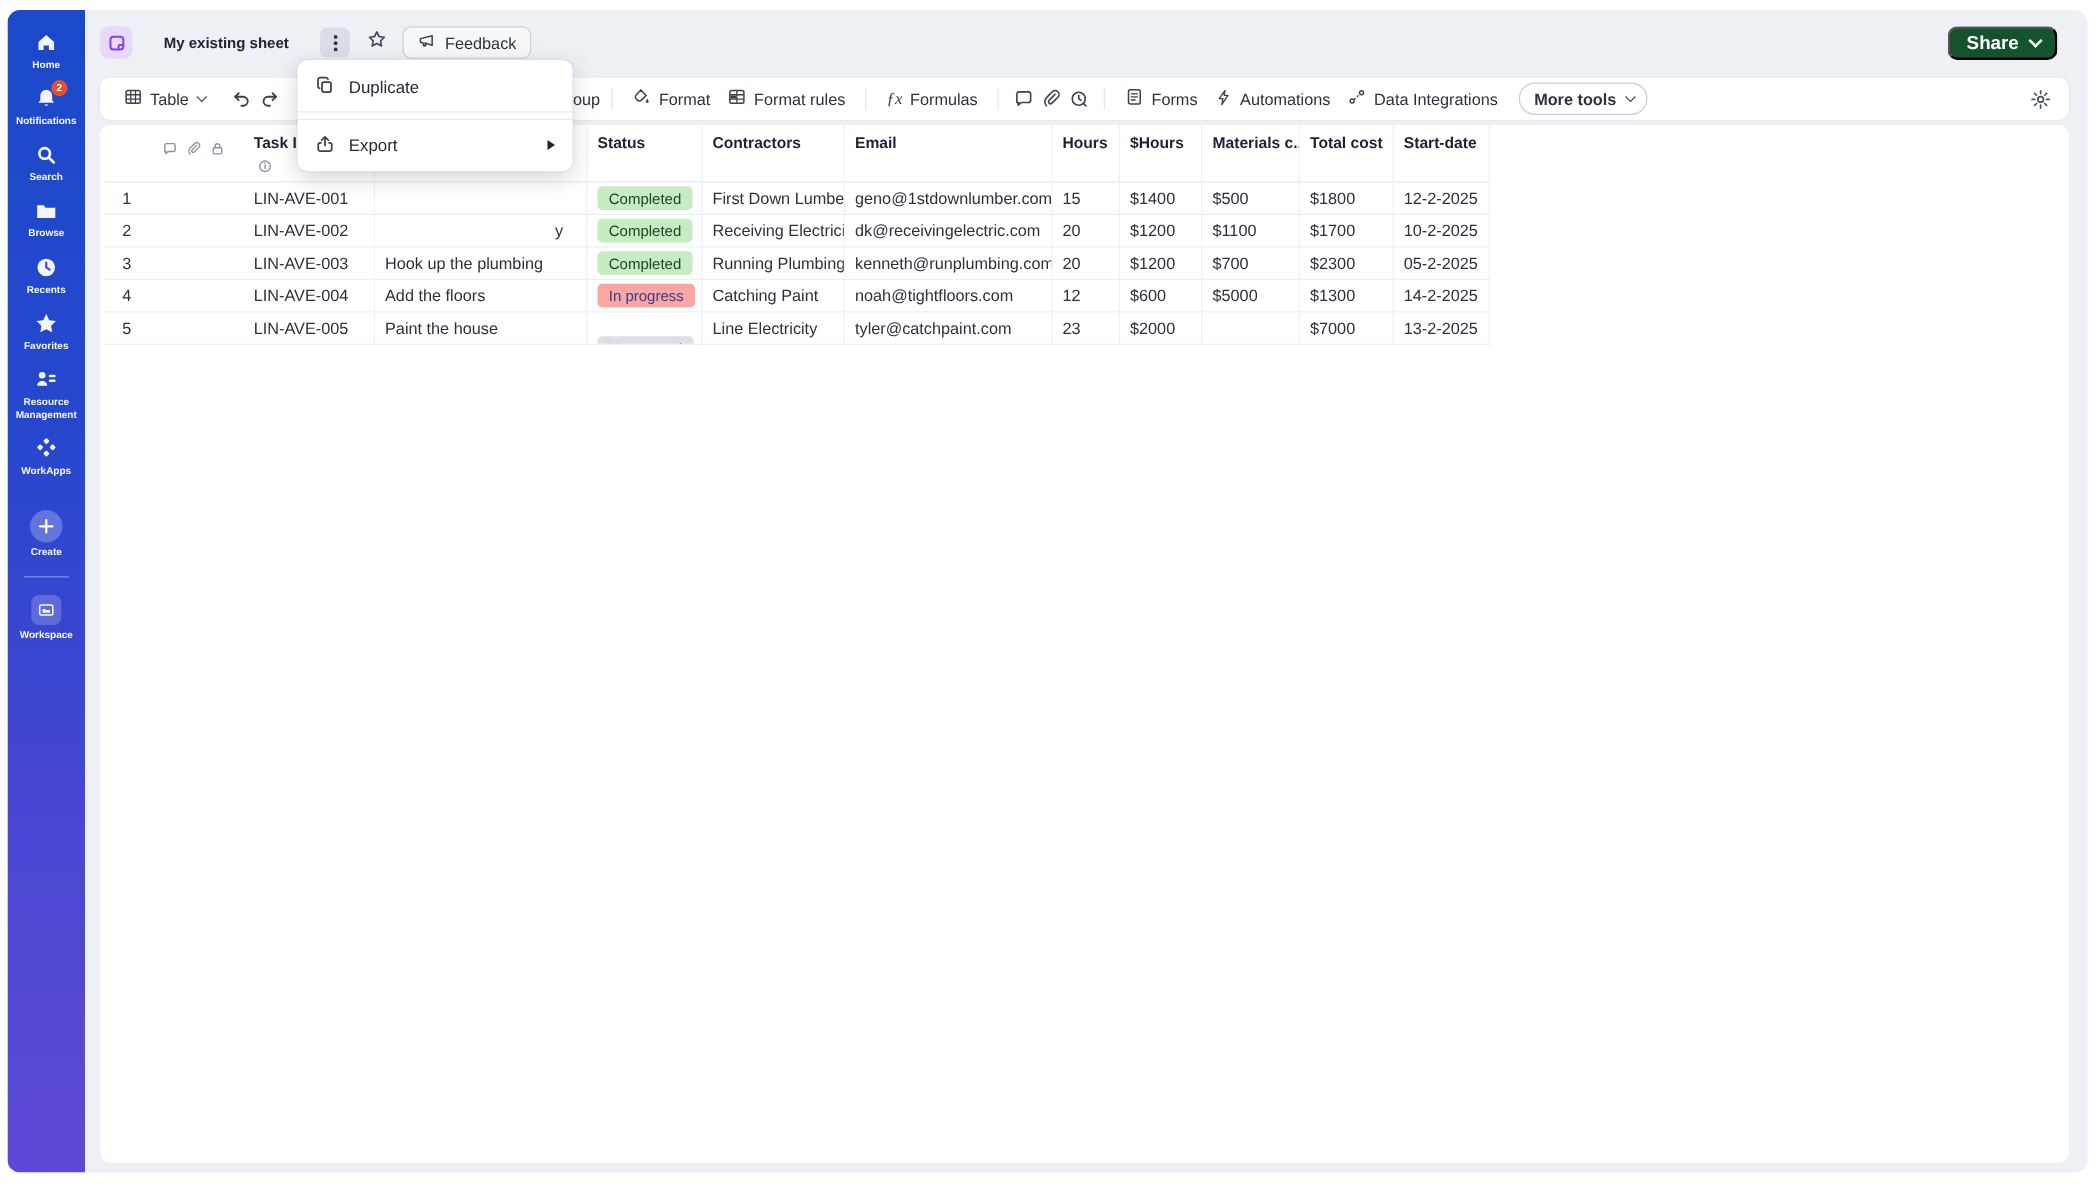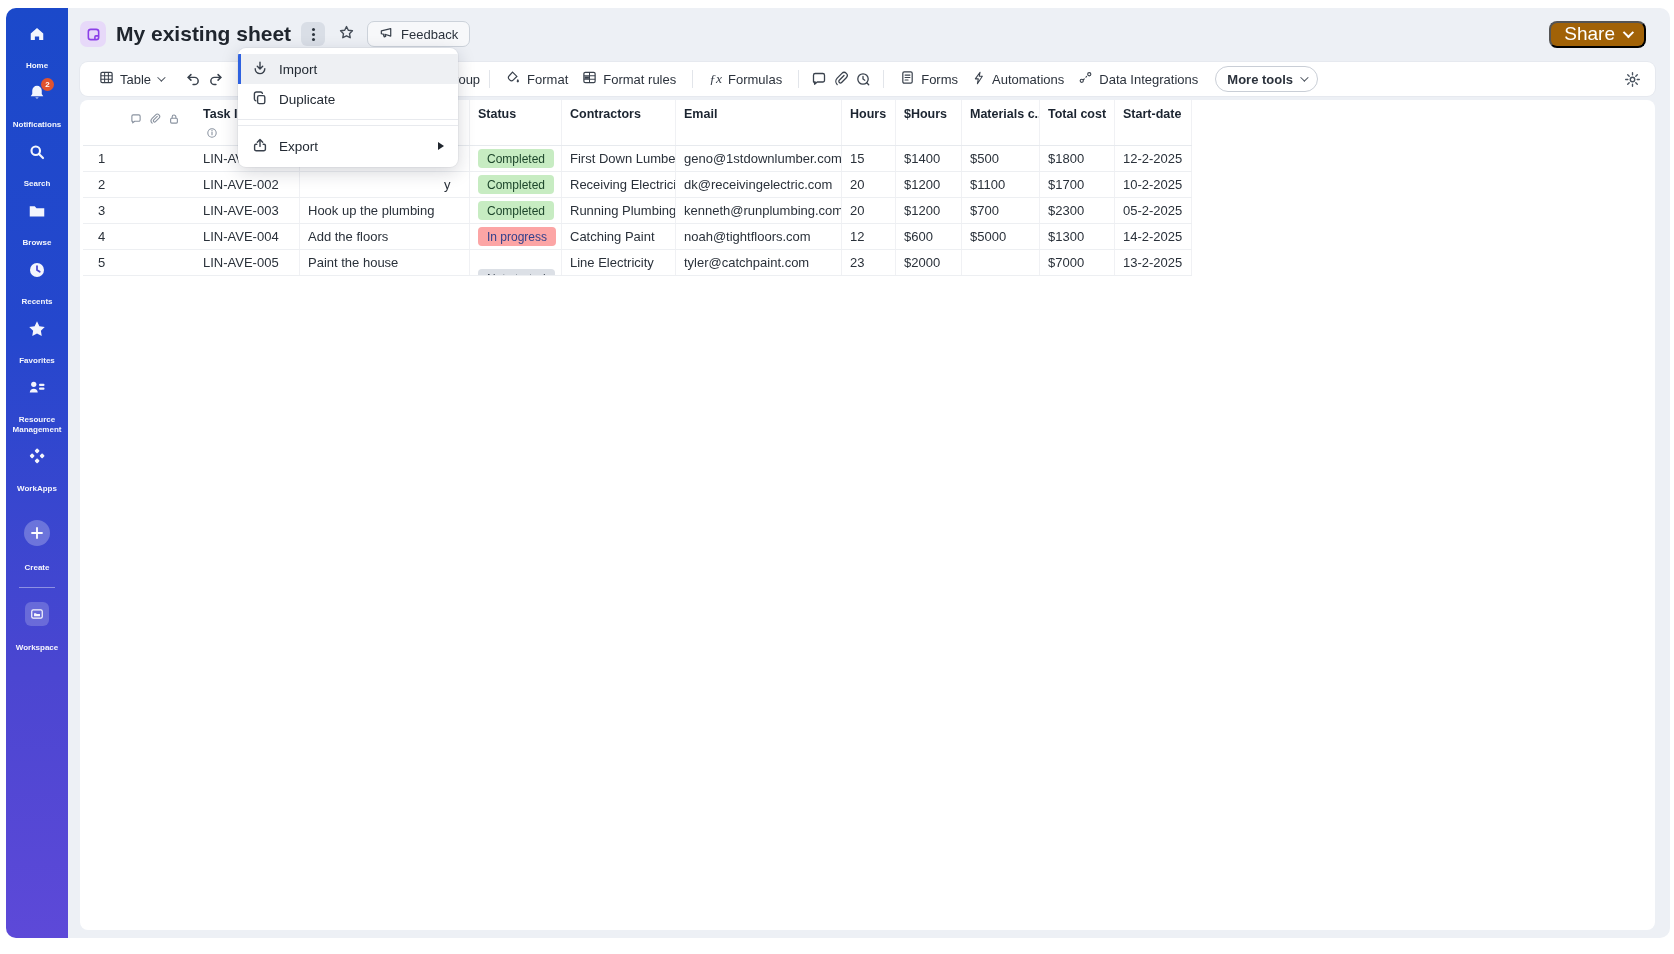--- a/index.html
+++ b/index.html
@@ -2,39 +2,39 @@
 <html><head>
 <meta charset="utf-8">
 <style>
   * { margin:0; padding:0; box-sizing:border-box; }
   html,body { width:1674px; height:954px; background:#ffffff; font-family:"Liberation Sans", sans-serif; }
   .page { position:relative; width:1674px; height:954px; background:#ffffff; overflow:hidden; }
   .window { position:absolute; left:6px; top:8px; width:1664px; height:930px; background:#edf0f5; border-radius:10px; overflow:hidden; }
 
   
   .sidebar { position:absolute; left:0; top:0; width:62px; height:100%; background:linear-gradient(180deg,#1b49ca 0%,#2547cd 35%,#4b46d1 72%,#5d49d8 100%); display:flex; flex-direction:column; align-items:center; padding-top:16px; gap:12px; }
-  .side-item { display:flex; flex-direction:column; align-items:center; gap:17px; width:60px; cursor:pointer; }
+  .side-item { display:flex; flex-direction:column; align-items:center; gap:3px; width:60px; cursor:pointer; }
   .side-item svg { display:block; }
   .side-label { font-size:8px; font-weight:700; color:rgba(255,255,255,.95); text-align:center; line-height:1.25; }
   .bell-wrap { position:relative; }
   .badge { position:absolute; top:-5px; right:-7px; min-width:13px; height:13px; border-radius:7px; background:#e0532f; color:#fff; font-size:8px; font-weight:700; display:flex; align-items:center; justify-content:center; padding:0 3px; }
   .create-circle { width:26px; height:26px; border-radius:50%; background:rgba(255,255,255,.25); display:flex; align-items:center; justify-content:center; }
   .side-divider { width:36px; height:1px; background:rgba(255,255,255,.4); margin:2px 0; }
   .ws-box { width:24px; height:24px; border-radius:6px; background:rgba(255,255,255,.2); display:flex; align-items:center; justify-content:center; }
 
   
   .topbar { position:absolute; left:62px; top:0; right:0; height:52px; display:flex; align-items:center; padding:0 24px 0 12px; gap:9px; }
   .doc-icon { width:26px; height:26px; border-radius:7px; background:#e7d9f9; display:flex; align-items:center; justify-content:center; }
-  .sheet-title { font-size:21px; font-weight:700; color:#20262e; margin:0 1px; }
+  .sheet-title { font-size:12px; font-weight:700; color:#20262e; margin:0 16px; }
   .icon-btn { width:24px; height:24px; border-radius:6px; display:flex; align-items:center; justify-content:center; cursor:pointer; }
   .kebab-btn { background:#d9dee6; }
   .kebab-dot { width:3px; height:3px; border-radius:50%; background:#2c343e; margin:1px 0; }
   .feedback-btn { display:flex; align-items:center; gap:7px; border:1px solid #ccd2da; border-radius:7px; background:#f7f8fa; height:26px; padding:4px 11px; font-size:13px; color:#2b323c; cursor:pointer; }
   .top-spacer { flex:1; }
-  .share-btn { display:flex; align-items:center; gap:8px; background:#a16207; color:#fff; font-size:19px; font-weight:400; height:27px; padding:0 13px; border-radius:8px; cursor:pointer; }
+  .share-btn { display:flex; align-items:center; gap:8px; background:#14532d; color:#fff; font-size:15px; font-weight:700; height:27px; padding:0 13px; border-radius:8px; cursor:pointer; }
   .chev { width:8px; height:8px; border-right:2px solid currentColor; border-bottom:2px solid currentColor; transform:rotate(45deg) translateY(-2px); }
   .chev-sm { width:6px; height:6px; border-right:1.6px solid #4a515c; border-bottom:1.6px solid #4a515c; transform:rotate(45deg) translateY(-2px); }
 
   
   .toolbar { position:absolute; left:74px; top:54px; width:1575px; height:34px; background:#fff; border-radius:8px; display:flex; align-items:center; padding:11px 12px; font-size:13px; color:#2b323c; box-shadow:0 0 0 1px rgba(20,30,50,.03); }
   .tb-btn { display:flex; align-items:center; gap:6px; padding:4px 7px; border-radius:6px; cursor:pointer; white-space:nowrap; }
   .tb-ico { display:flex; align-items:center; justify-content:center; width:22px; height:22px; cursor:pointer; }
   .tb-spacer { width:228px; }
   .tb-div { width:1px; height:18px; background:#e2e5ea; margin:0 9px; }
   .fx { font-style:italic; font-family:"Liberation Serif", serif; font-size:13.5px; color:#3a424d; }
@@ -437,27 +437,20 @@
           <div class="vline">$2000</div>
           <div class="vline"></div>
           <div class="vline">$7000</div>
           <div class="vline">13-2-2025</div>
         </div>
 
       </div>
     </div>
 
     <div class="menu">
-      <div class="menu-item active">
-        <span><svg width="16" height="16" viewBox="0 0 16 16">
-              <path d="M8 2.2v6.6M5.3 6.3 8 9l2.7-2.7" fill="none" stroke="#39414c" stroke-width="1.4" stroke-linecap="round" stroke-linejoin="round"></path>
-              <path d="M3.2 8.8a4.8 4.8 0 0 0 9.6 0" fill="none" stroke="#39414c" stroke-width="1.4" stroke-linecap="round"></path>
-            </svg></span>
-        <span>Import</span>
-      </div>
       <div class="menu-item">
         <span><svg width="16" height="16" viewBox="0 0 16 16">
               <rect x="5.6" y="5.6" width="7.2" height="8" rx="1.6" fill="none" stroke="#39414c" stroke-width="1.4"></rect>
               <path d="M10.4 3.4A1.8 1.8 0 0 0 8.7 2H4.4A2 2 0 0 0 2.4 4v5a1.8 1.8 0 0 0 1.3 1.7" fill="none" stroke="#39414c" stroke-width="1.4" stroke-linecap="round"></path>
             </svg></span>
         <span>Duplicate</span>
       </div>
       <div class="menu-div"></div>
       <div class="menu-div"></div>
       <div class="menu-item">

